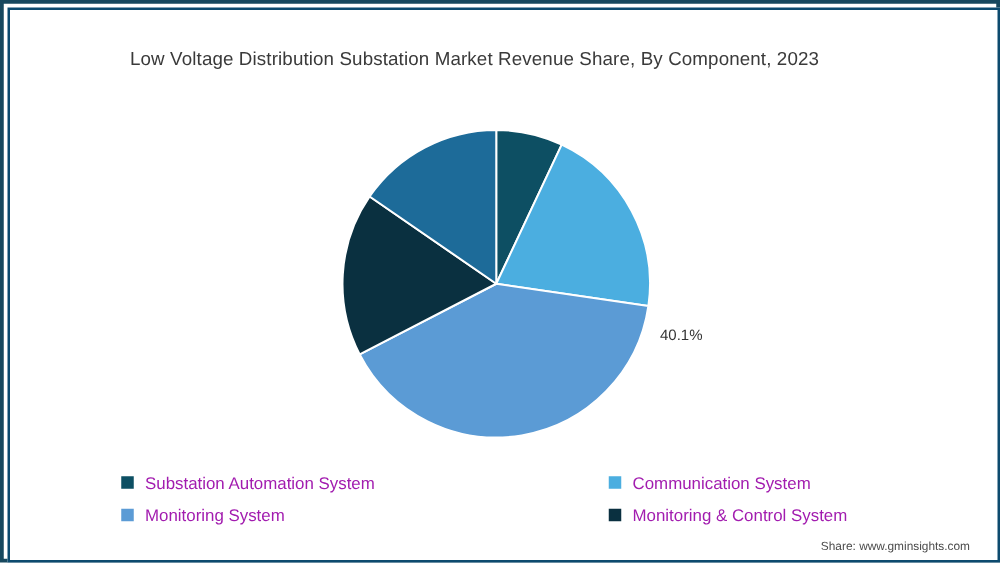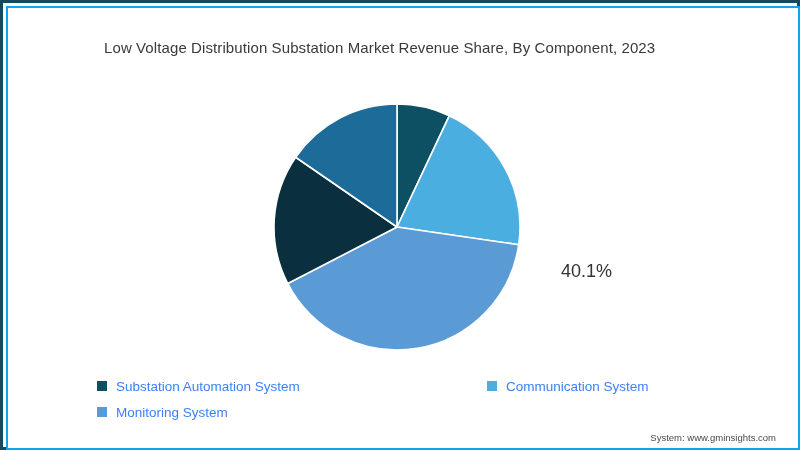--- a/index.html
+++ b/index.html
@@ -12,38 +12,38 @@
   #frame{
     position:absolute;left:0;top:0;width:800px;height:450px;
     box-sizing:border-box;
     border:3px solid #17485e;
     background:#ffffff;
   }
   #inner{
     position:absolute;left:3px;top:3px;
     width:794px;height:444px;
     box-sizing:border-box;
-    border:2px solid #0ea5e9;
+    border:2px solid #0c4a6e;
     background:#ffffff;
   }
   #chart-title{
     position:absolute;left:96px;top:31px;
     width:640px;
     font-size:15px;color:#3a3a3a;
     letter-spacing:.1px;
     white-space:nowrap;
   }
   #pie-wrap{
     position:absolute;left:264px;top:94px;
     width:250px;height:250px;
   }
   #pie-svg{display:block;width:250px;height:250px;}
   #value-label{
-    position:absolute;left:553px;top:253px;
-    font-size:18px;color:#333333;
+    position:absolute;left:520px;top:253px;
+    font-size:12px;color:#333333;
     white-space:nowrap;
   }
   #legend{
     position:absolute;left:89px;top:366px;
     width:624px;height:50px;
   }
   .legend-row{
     position:absolute;left:0;width:624px;height:24px;
     display:flex;flex-direction:row;
   }
@@ -54,21 +54,21 @@
     height:24px;
   }
   .legend-item.col0{width:390px;}
   .legend-item.col1{width:234px;}
   .swatch{
     width:10px;height:10px;
     flex:0 0 10px;
     margin-right:9px;
   }
   .legend-label{
-    font-size:13.5px;color:#3b82f6;
+    font-size:13.5px;color:#a21caf;
     white-space:nowrap;
   }
   #source{
     position:absolute;right:22px;top:424px;
     font-size:9.5px;color:#4a4a4a;
     white-space:nowrap;
   }
 </style>
 </head>
 <body>
@@ -103,20 +103,24 @@
           <span class="swatch" style="background: rgb(75, 174, 224);"></span>
           <span class="legend-label">Communication System</span>
         </div>
       </div>
 
       <div class="legend-row r1">
         <div class="legend-item col0">
           <span class="swatch" style="background: rgb(91, 155, 213);"></span>
           <span class="legend-label">Monitoring System</span>
         </div>
+        <div class="legend-item col1">
+          <span class="swatch" style="background: rgb(10, 48, 64);"></span>
+          <span class="legend-label">Monitoring &amp; Control System</span>
+        </div>
       </div>
 
     </div>
 
-    <div id="source">System: www.gminsights.com</div>
+    <div id="source">Share: www.gminsights.com</div>
 
   </div>
 </div>
 
 </body></html>

